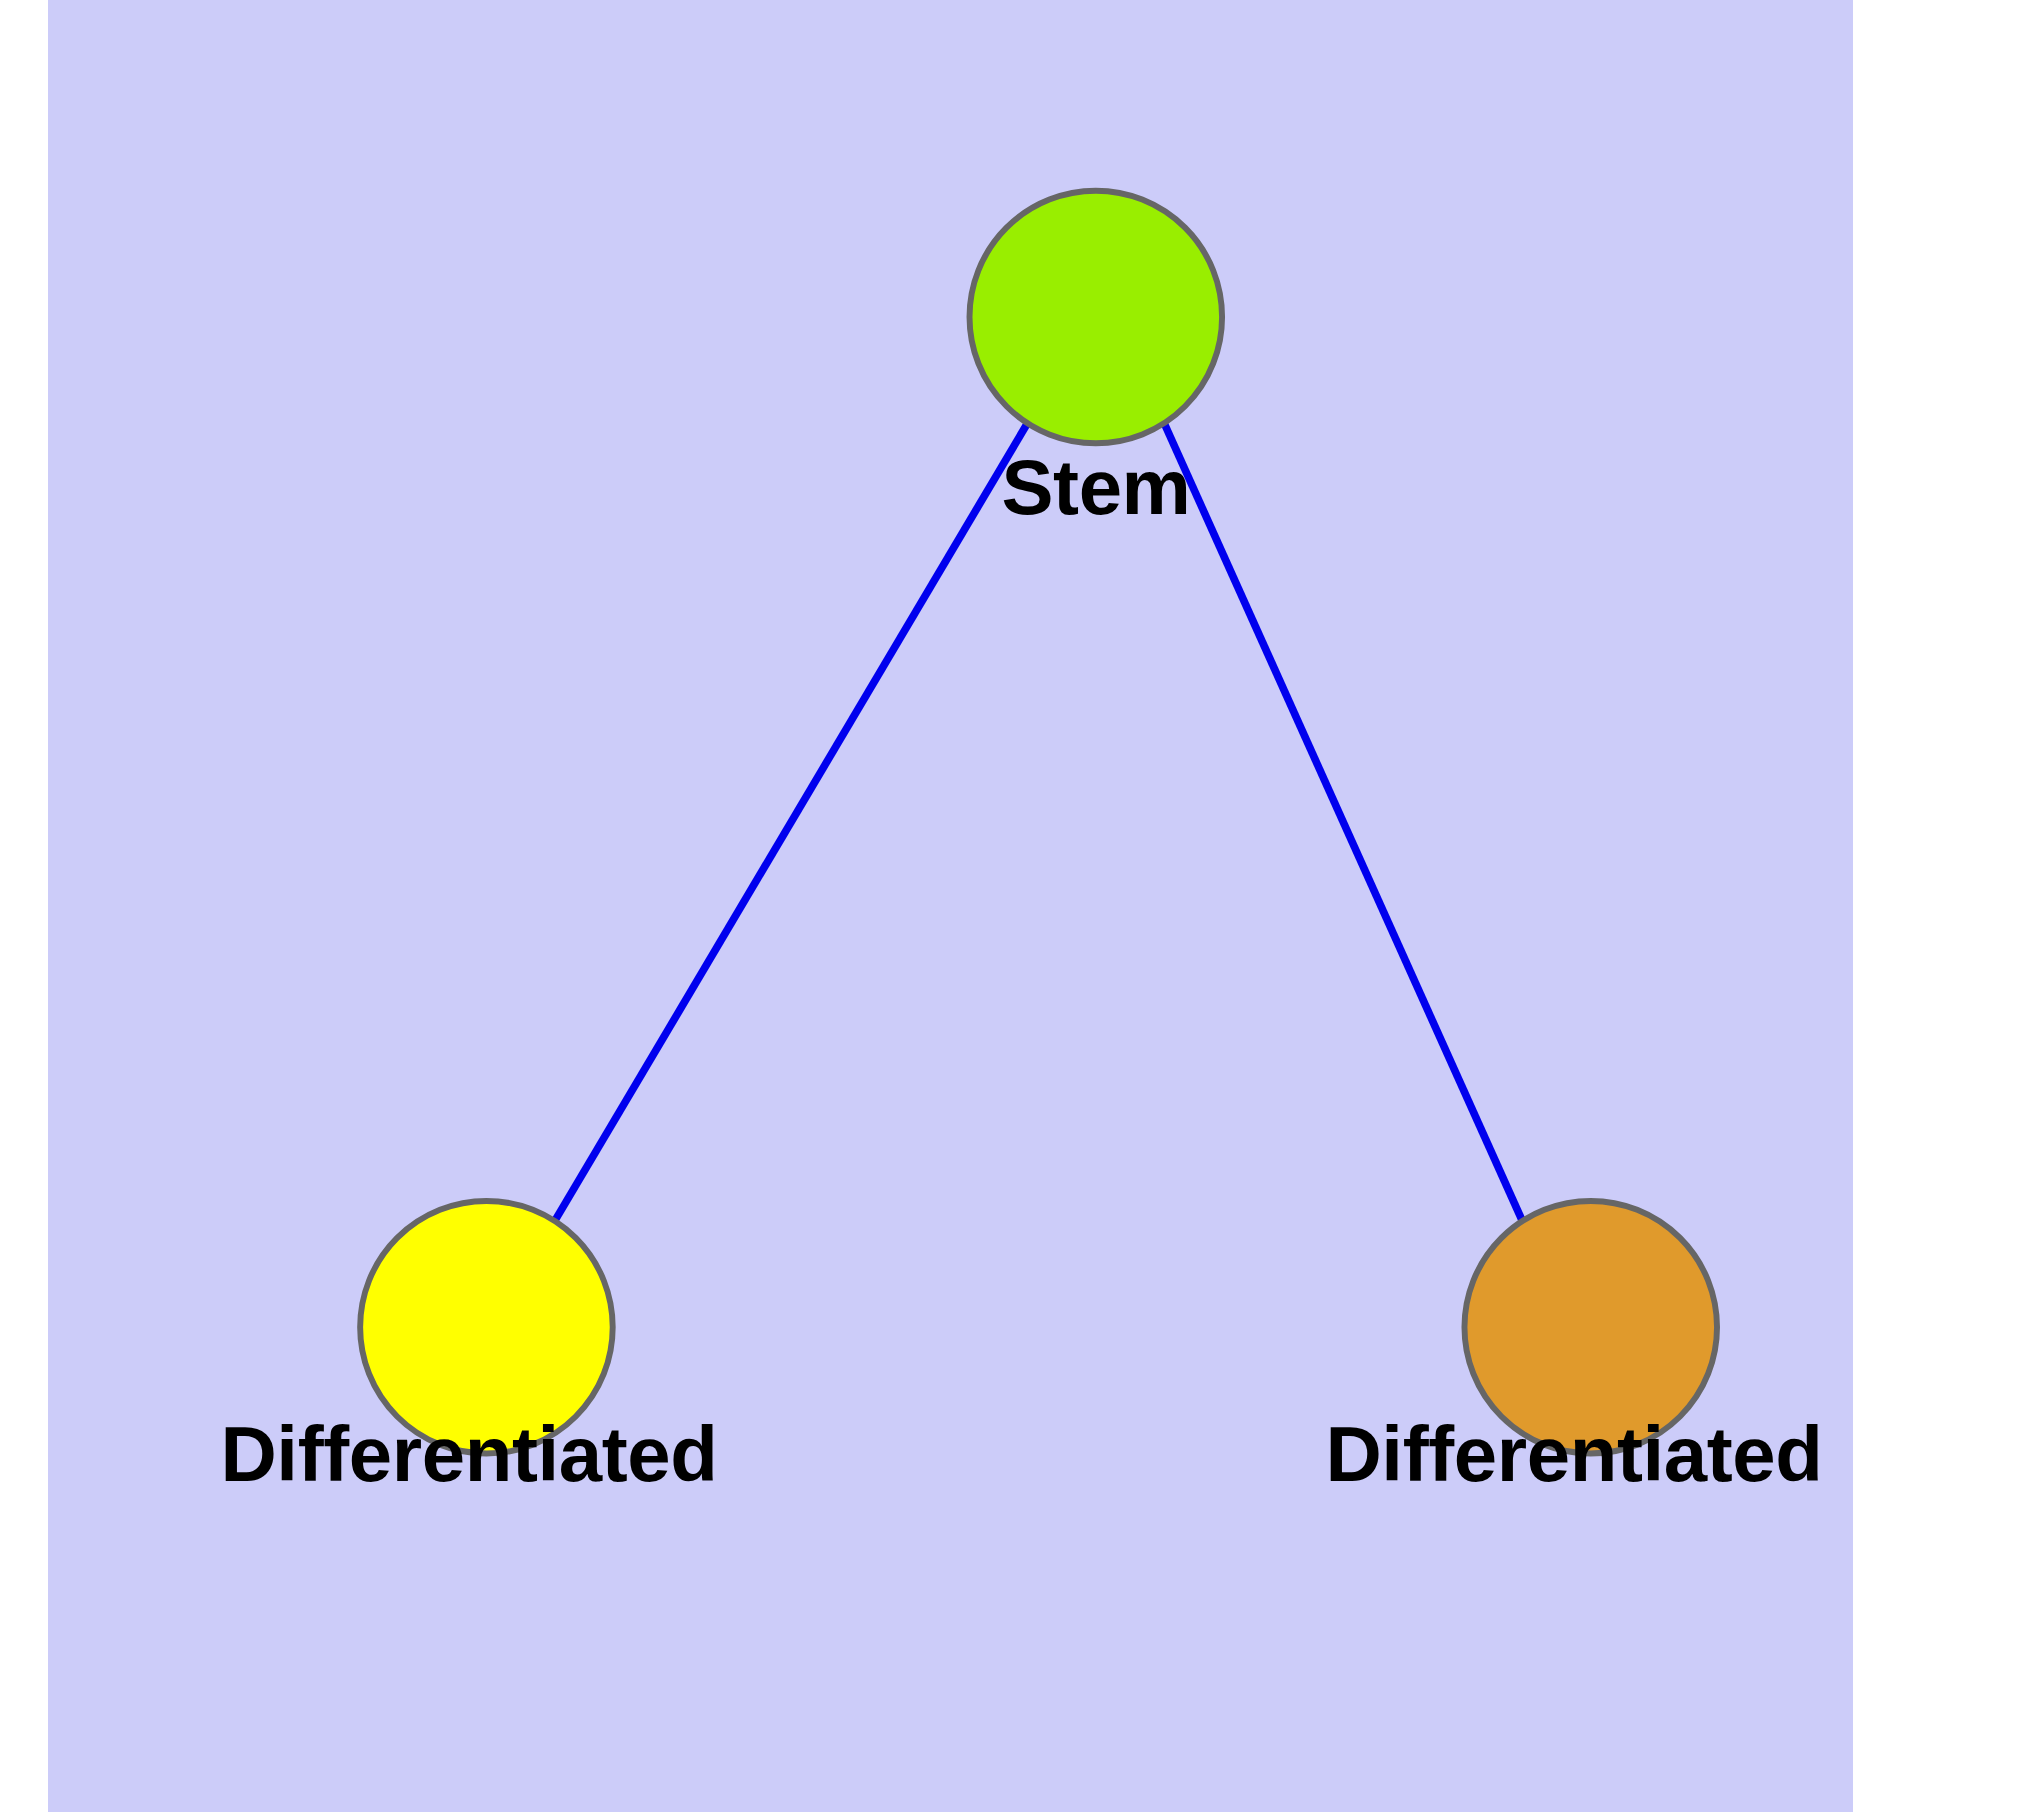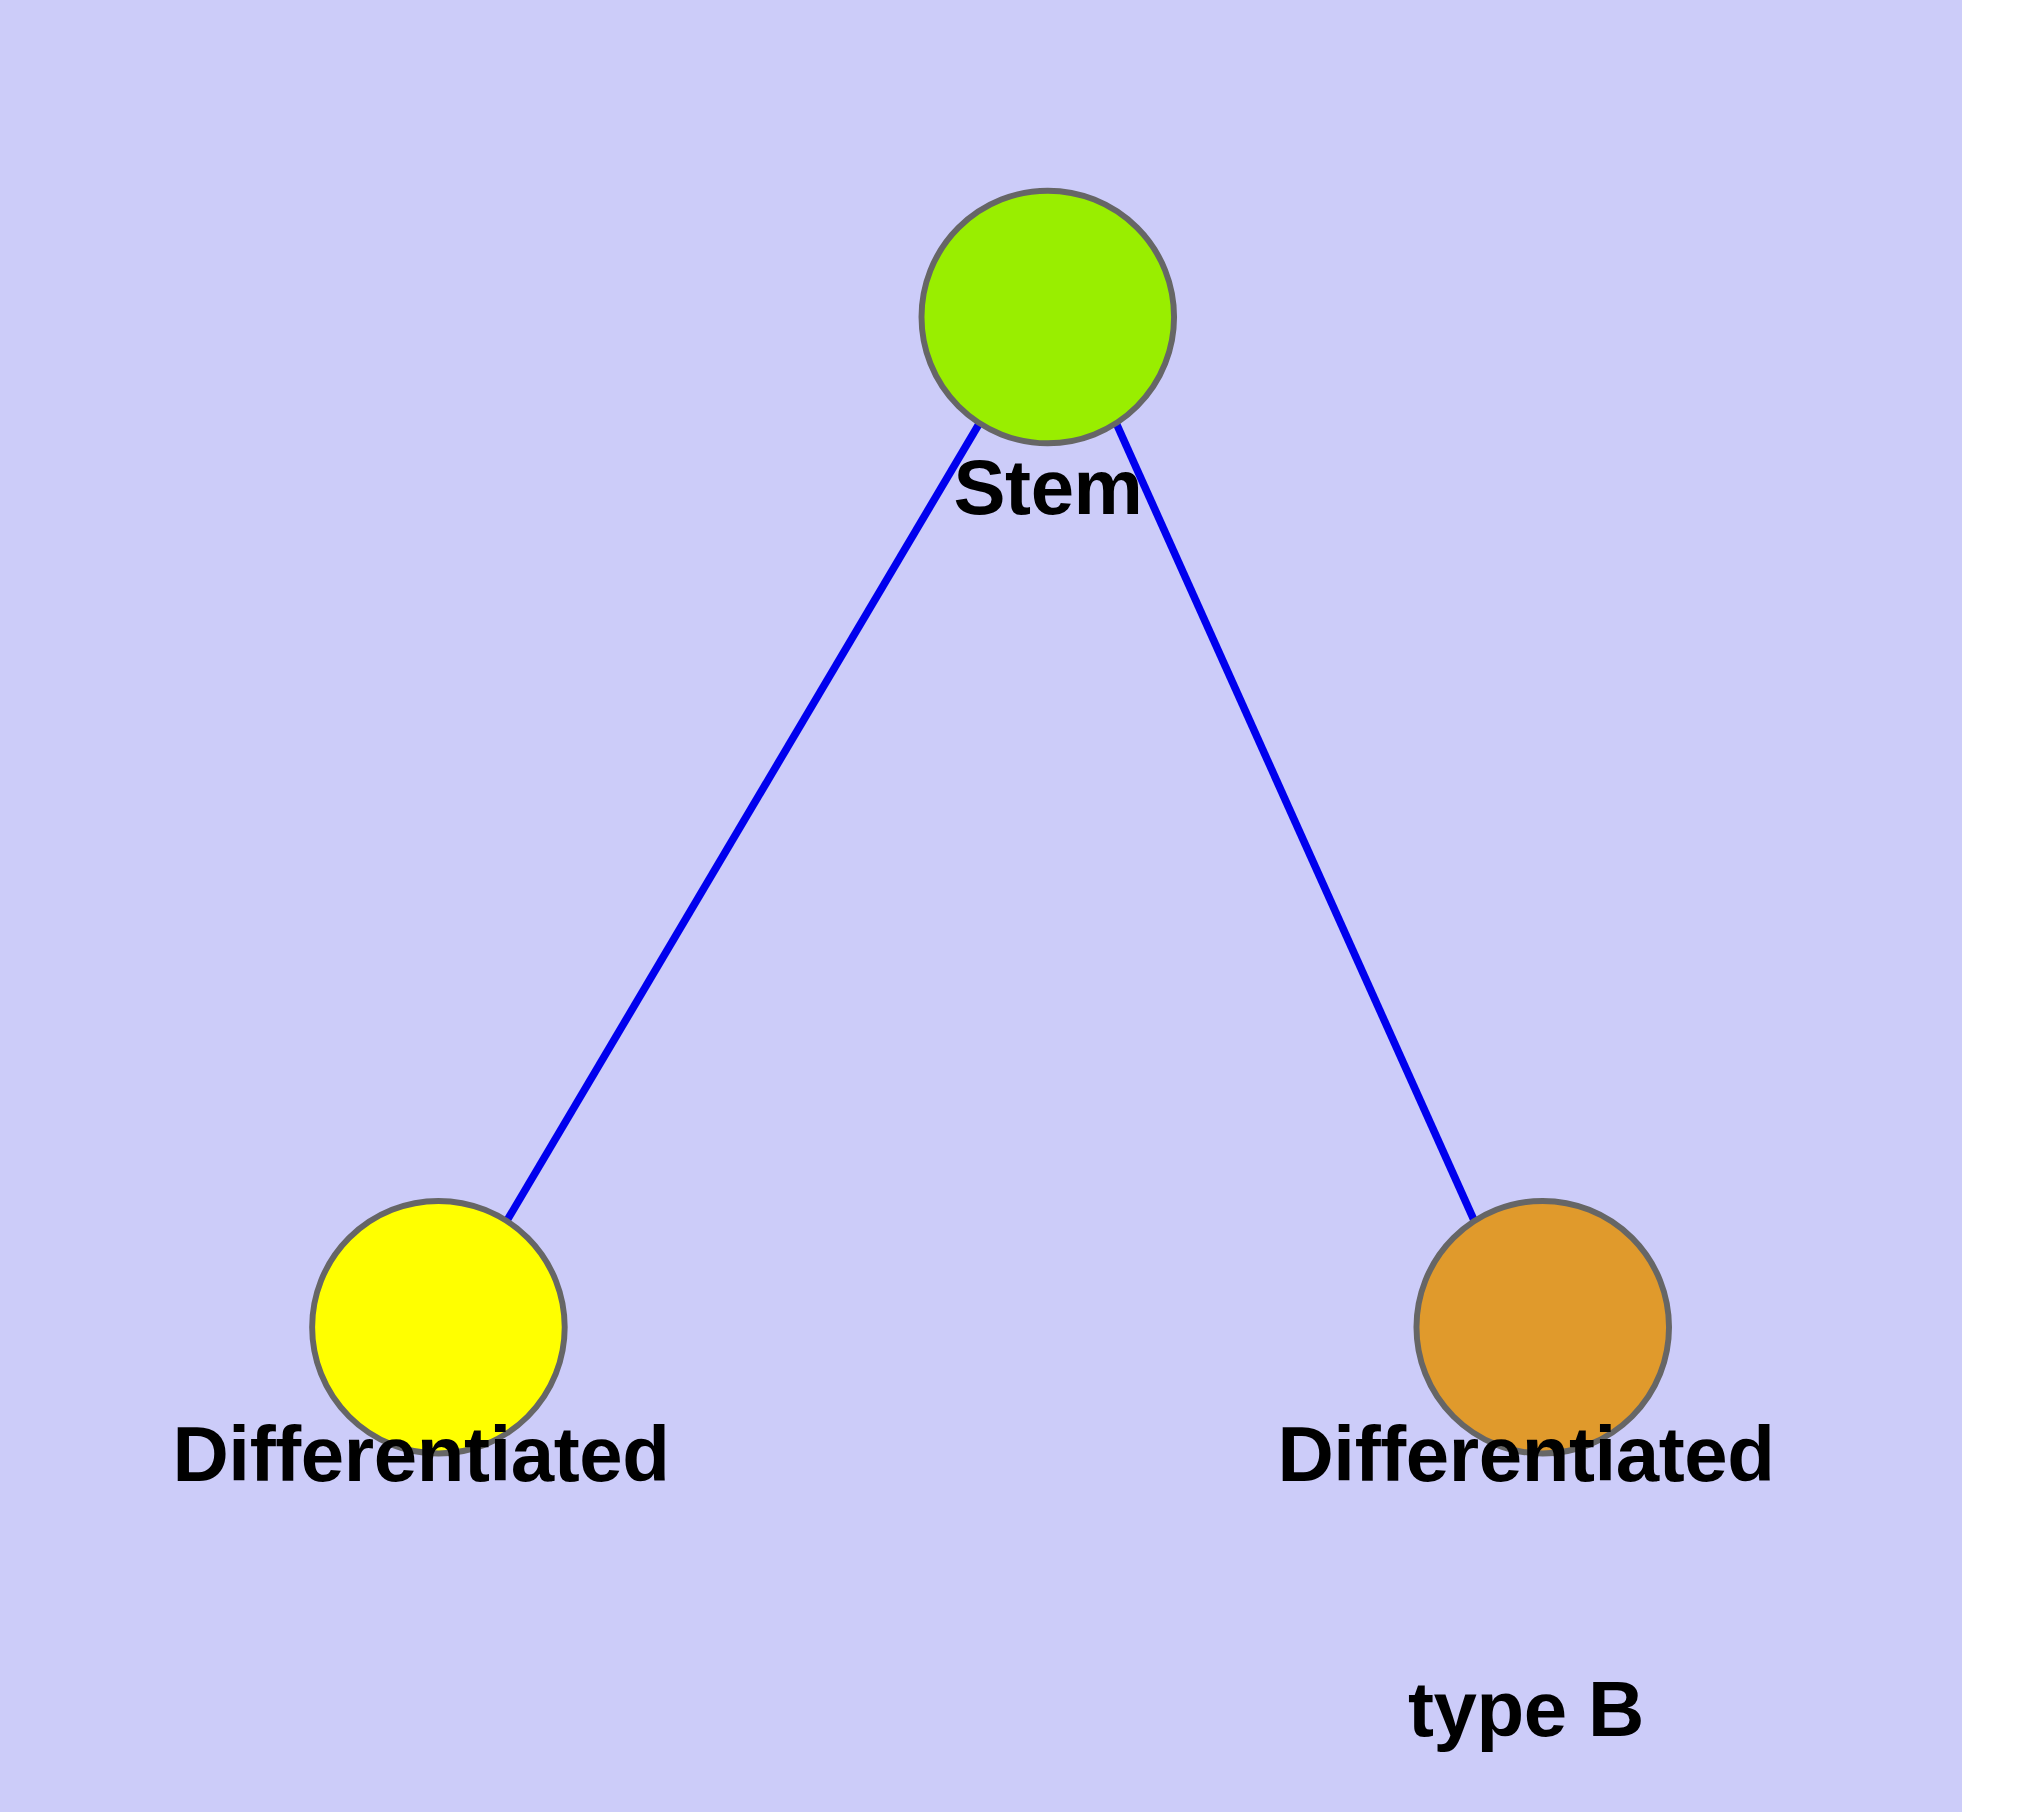--- a/index.html
+++ b/index.html
@@ -2,25 +2,26 @@
 <html style="font-size:13.6px"><head>
 <meta charset="utf-8">
 <style>
   html, body {
     margin: 0;
     padding: 0;
     background: #ffffff;
   }
   #canvas {
     position: relative;
-    width: 1962px;
+    width: 1805px;
     height: 1812px;
     background: #ccccf9;
     overflow: hidden;
     font-family: "Liberation Sans", sans-serif;
+    margin-left: 48px;
   }
   #graph-svg {
     position: absolute;
     left: 0;
     top: 0;
     width: 2021px;
     height: 1812px;
     display: block;
   }
   .node-label {
@@ -58,17 +59,16 @@
       <div>Stem</div>
     </div>
   </div>
 
   <div class="node-label" style="left:421px; top:1242px; transform:translateX(-50%);">
     <div>Differentiated</div>
   </div>
 
   <div class="node-label" style="left:1526px; top:1242px; transform:translateX(-50%);">
     <div>Differentiated</div>
-    <div>type B</div>
   </div>
 
 </div>
 
 
 </body></html>

